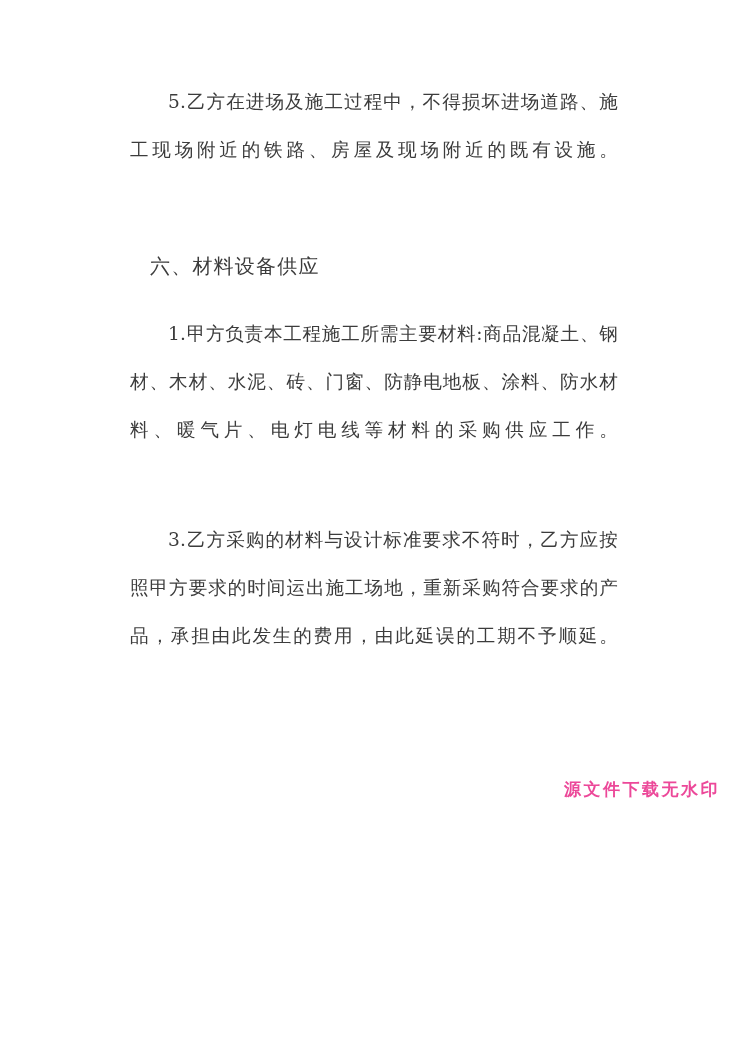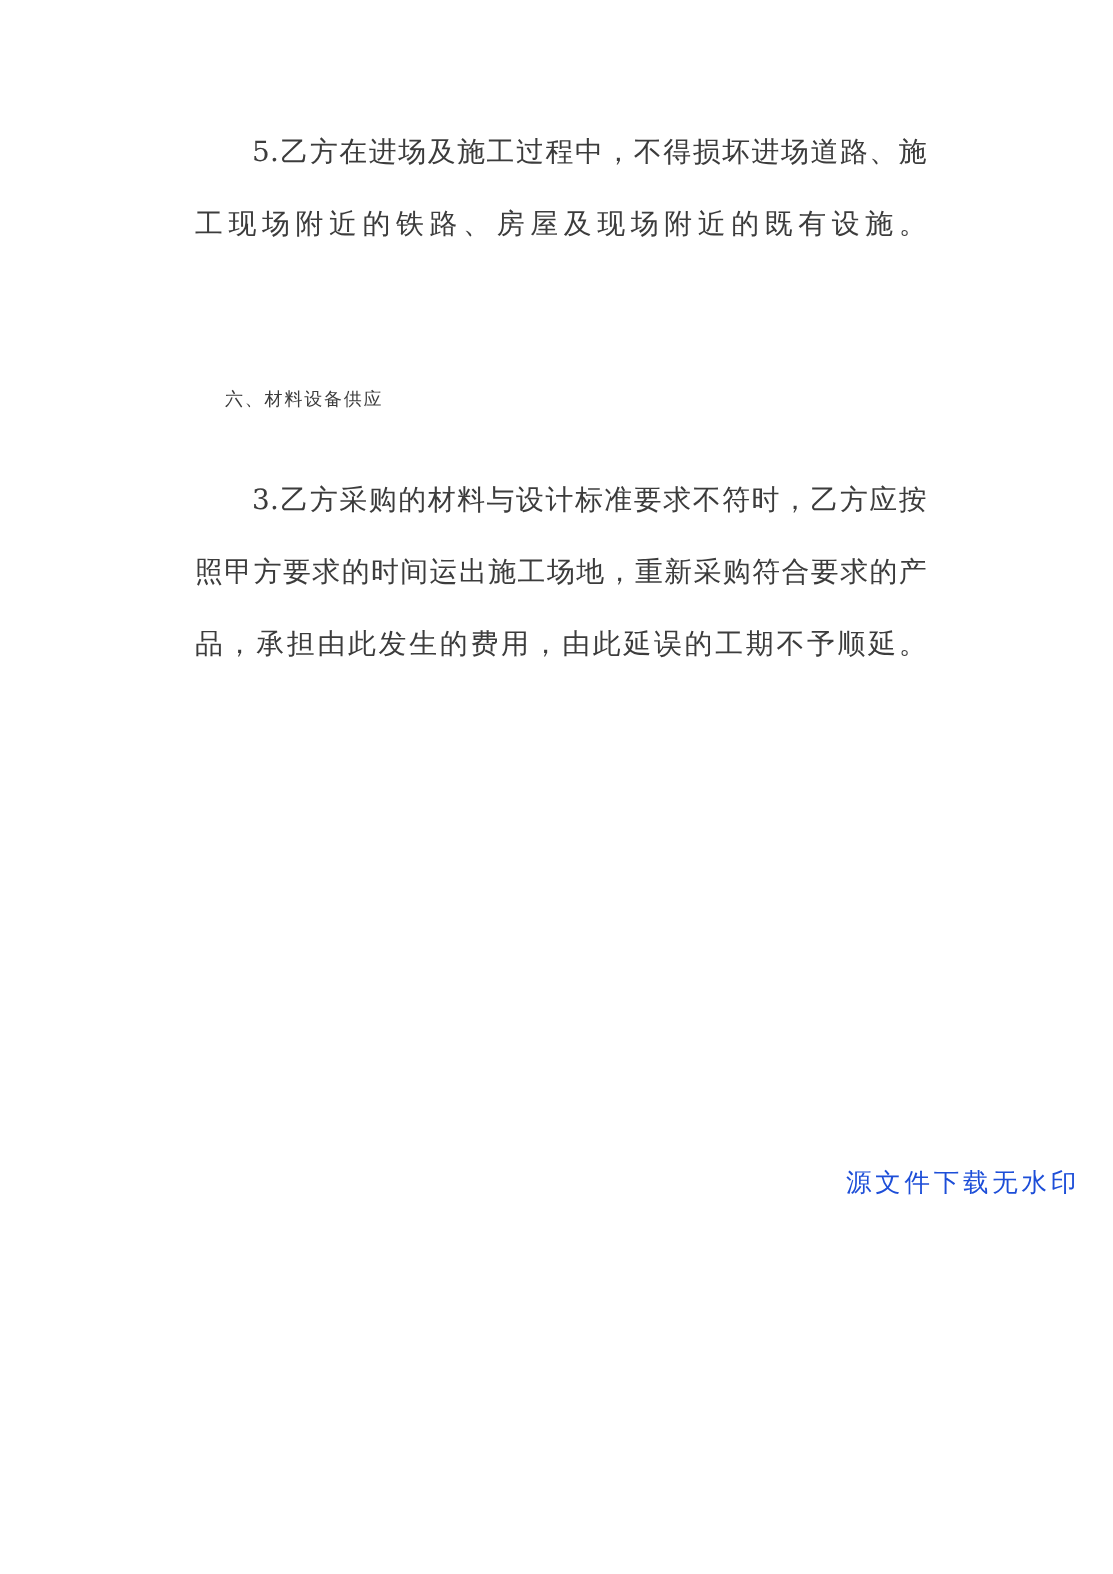--- a/index.html
+++ b/index.html
@@ -49,21 +49,21 @@
 
   
   .para:after {
     content: "";
     display: inline-block;
     width: 100%;
   }
 
   .heading {
     margin: 0 0 14px 0;
-    font-size: 12px;
+    font-size: 20px;
     line-height: 48px;
     color: #3c3c3c;
     text-indent: 20px;
     text-align: left;
     letter-spacing: 1.2px;
     font-weight: 400;
   }
 
   .spacer-sm { height: 6px; }
 
@@ -80,22 +80,22 @@
   .watermark-main {
     font-size: 37px;
     font-weight: bold;
     color: #e9e9e9;
     letter-spacing: 3px;
     line-height: 1.05;
     white-space: nowrap;
   }
   .watermark-sub {
     font-size: 17px;
-    font-weight: normal;
-    color: #1d4ed8;
+    font-weight: bold;
+    color: #ec4899;
     letter-spacing: 2.5px;
     line-height: 1.5;
     margin-top: 3px;
     white-space: nowrap;
   }
 </style>
 </head>
 <body>
 
 <div class="page">
@@ -104,20 +104,21 @@
 
     <p class="para">5.乙方在进场及施工过程中，不得损坏进场道路、施工现场附近的铁路、房屋及现场附近的既有设施。</p>
 
 
     <div class="spacer-sm"></div>
 
     <p class="heading">六、材料设备供应</p>
 
     <div class="spacer-sm"></div>
 
+    <p class="para">1.甲方负责本工程施工所需主要材料:商品混凝土、钢材、木材、水泥、砖、门窗、防静电地板、涂料、防水材料、暖气片、电灯电线等材料的采购供应工作。</p>
 
 
     <p class="para">3.乙方采购的材料与设计标准要求不符时，乙方应按照甲方要求的时间运出施工场地，重新采购符合要求的产品，承担由此发生的费用，由此延误的工期不予顺延。</p>
 
   </div>
 
   <div class="watermark">
     <div class="watermark-sub">源文件下载无水印</div>
   </div>
 

